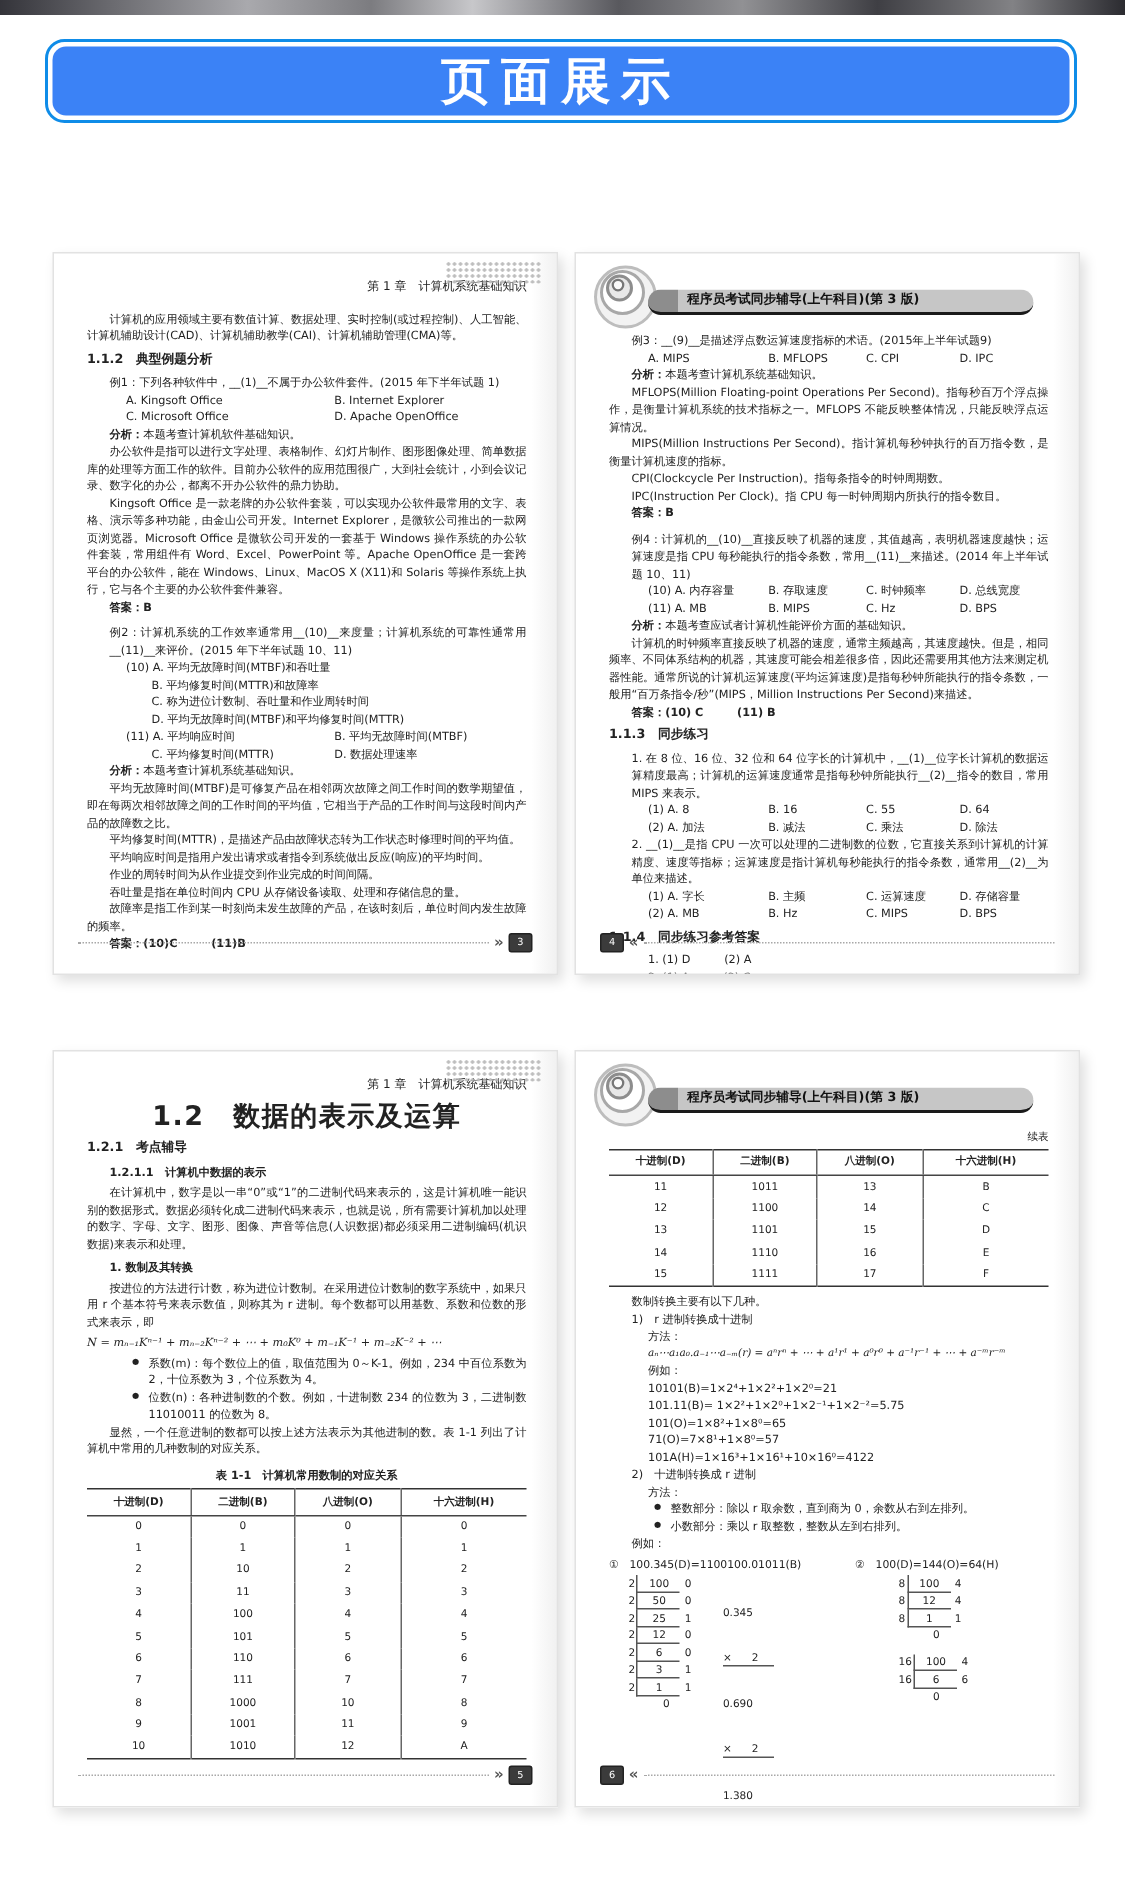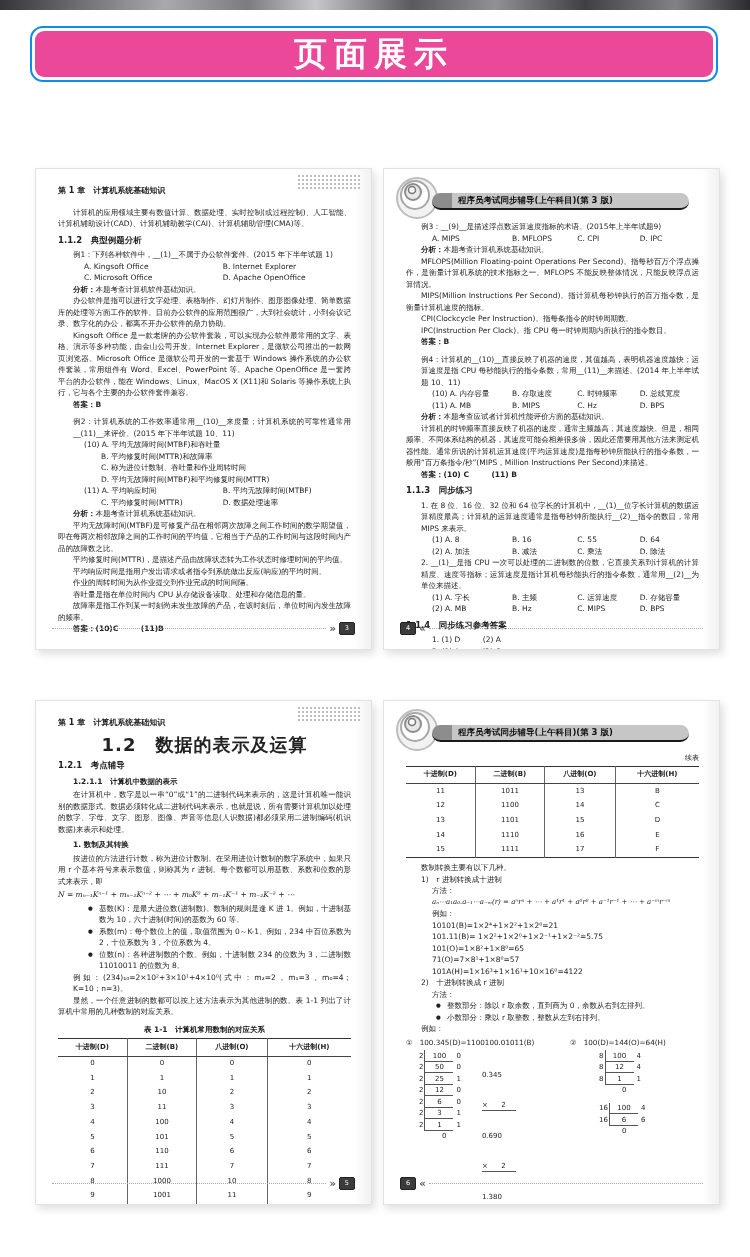--- a/index.html
+++ b/index.html
@@ -13,40 +13,40 @@
     position:absolute;top:0;left:0;width:750px;height:10px;
     background:linear-gradient(90deg,#34343a 0%,#6b6b70 10%,#a9a9ad 22%,#7c7c80 33%,#c7c7ca 42%,#59595e 55%,#919194 66%,#3f3f44 78%,#828285 90%,#2b2b30 100%);
   }
   
   .banner-outer{
     position:absolute;top:26px;left:30px;width:688px;height:56px;
     border:2px solid #0f8ce8;border-radius:13px;background:#ffffff;
     box-sizing:border-box;padding:3px;
   }
   .banner-inner{
-    width:100%;height:100%;background:#ec4899;border-radius:9px;
+    width:100%;height:100%;background:#3b82f6;border-radius:9px;
     display:flex;align-items:center;justify-content:center;box-sizing:border-box;
   }
   .banner-inner span{
     color:#ffffff;font-size:33px;font-weight:bold;letter-spacing:7px;
     font-family:"DejaVu Sans","Liberation Sans",sans-serif;
   }
   
   .page{
     position:absolute;background:linear-gradient(90deg,#ffffff 95%,#f1f1f1 100%);
     border:1px solid #e2e2e2;box-shadow:3px 4px 8px rgba(0,0,0,.13);
     font-size:7.5px;line-height:11.5px;color:#222;box-sizing:border-box;overflow:hidden;
   }
   #page1{left:35px;top:168px;width:337px;height:482px;}
   #page2{left:383px;top:168px;width:337px;height:482px;}
   #page3{left:35px;top:700px;width:337px;height:505px;}
   #page4{left:383px;top:700px;width:337px;height:505px;}
   .inner{padding:16px 20px 34px 22px;}
   
-  .chap-header{position:relative;font-weight:bold;font-size:8px;margin-bottom:10px;}
+  .chap-header{position:relative;text-align:right;font-weight:normal;font-size:8px;margin-bottom:10px;}
   .halftone{
     position:absolute;right:-10px;top:-11px;width:64px;height:15px;
     background-image:radial-gradient(#b3b3b3 1px,transparent 1.3px);
     background-size:4px 4px;opacity:.85;
   }
   
   .book-header{position:relative;height:30px;margin-bottom:6px;}
   .logo{position:absolute;left:-12px;top:-10px;}
   .title-pill{
     position:absolute;left:26px;top:8px;right:10px;
@@ -244,25 +244,23 @@
       <span>第 1 章　计算机系统基础知识</span>
     </div>
     <div class="big-title">1.2　数据的表示及运算</div>
     <div class="h-sec">1.2.1　考点辅导</div>
     <div class="h-sub">1.2.1.1　计算机中数据的表示</div>
     <div class="para">在计算机中，数字是以一串“0”或“1”的二进制代码来表示的，这是计算机唯一能识别的数据形式。数据必须转化成二进制代码来表示，也就是说，所有需要计算机加以处理的数字、字母、文字、图形、图像、声音等信息(人识数据)都必须采用二进制编码(机识数据)来表示和处理。</div>
     <div class="h-sub">1. 数制及其转换</div>
     <div class="para">按进位的方法进行计数，称为进位计数制。在采用进位计数制的数字系统中，如果只用 r 个基本符号来表示数值，则称其为 r 进制。每个数都可以用基数、系数和位数的形式来表示，即</div>
     <div class="formula">N = mₙ₋₁Kⁿ⁻¹ + mₙ₋₂Kⁿ⁻² + ⋯ + m₀K⁰ + m₋₁K⁻¹ + m₋₂K⁻² + ⋯</div>
     <ul class="dots">
-      <li>基数(K)：是最大进位数(进制数)。数制的规则是逢 K 进 1。例如，十进制基数为 10，六十进制(时间)的基数为 60 等。</li>
       <li>系数(m)：每个数位上的值，取值范围为 0～K-1。例如，234 中百位系数为 2，十位系数为 3，个位系数为 4。</li>
       <li>位数(n)：各种进制数的个数。例如，十进制数 234 的位数为 3，二进制数 11010011 的位数为 8。</li>
     </ul>
-    <div class="q">例如：(234)₁₀=2×10²+3×10¹+4×10⁰(式中：m₂=2，m₁=3，m₀=4；K=10；n=3)。</div>
     <div class="para">显然，一个任意进制的数都可以按上述方法表示为其他进制的数。表 1-1 列出了计算机中常用的几种数制的对应关系。</div>
     <div class="tbl-caption">表 1-1　计算机常用数制的对应关系</div>
     <table class="num-table">
       <thead>
         <tr>
           <th>十进制(D)</th>
           <th>二进制(B)</th>
           <th>八进制(O)</th>
           <th>十六进制(H)</th>
         </tr>

